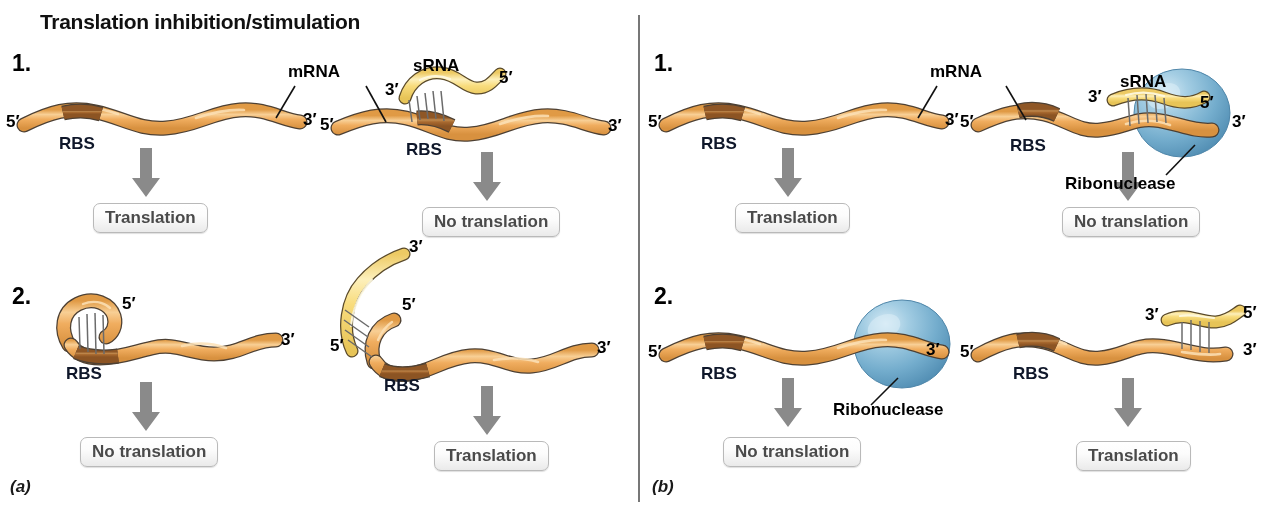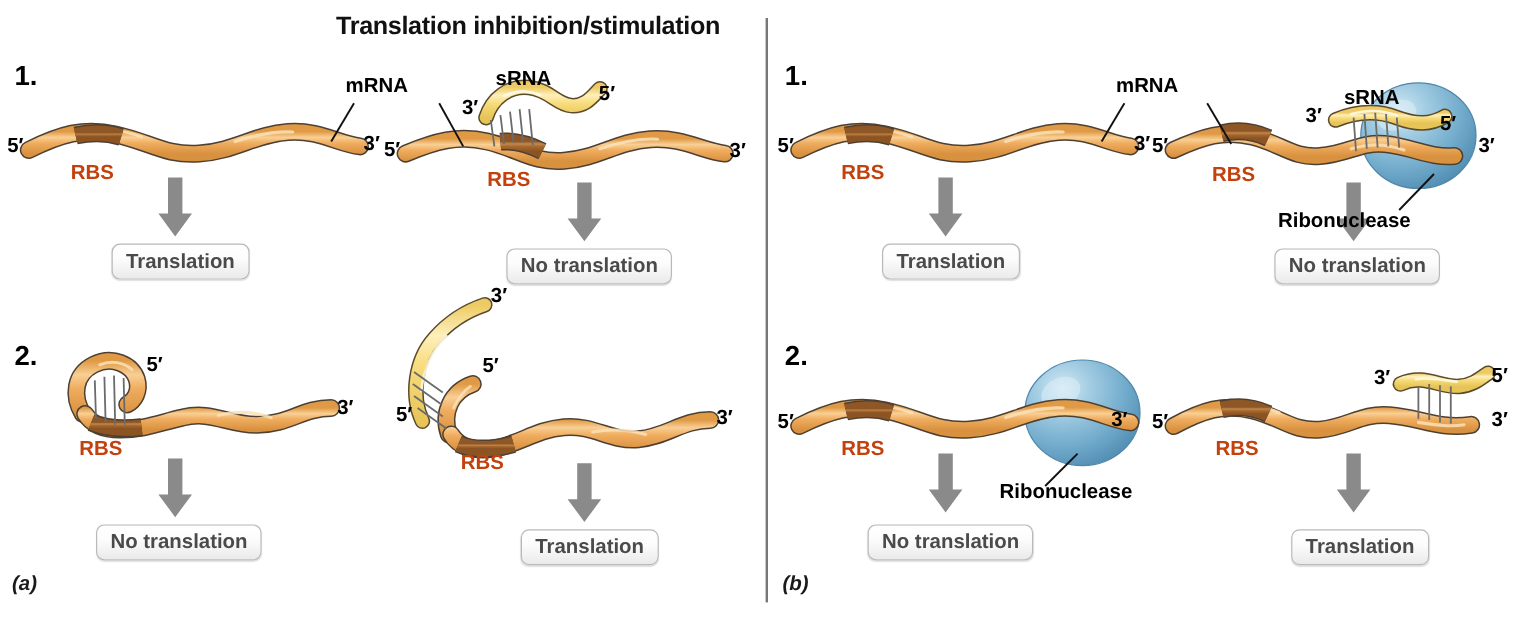--- a/index.html
+++ b/index.html
@@ -4,36 +4,36 @@
 <style>
   html,body{margin:0;padding:0;background:#ffffff;}
   body{
     width:1270px;height:520px;position:relative;overflow:hidden;
     font-family:"Liberation Sans","DejaVu Sans",sans-serif;
     -webkit-font-smoothing:antialiased;
   }
   #figure{position:absolute;left:0;top:0;width:1270px;height:520px;}
   .panel-title{
     position:absolute;font-weight:bold;font-size:21px;color:#111111;
-    letter-spacing:-0.3px;text-align:right;white-space:nowrap;
+    letter-spacing:-0.3px;text-align:left;white-space:nowrap;
   }
   .step-num{
     position:absolute;font-weight:bold;font-size:23px;color:#000000;
   }
   .sub-label{
     position:absolute;font-style:italic;font-weight:bold;font-size:17px;color:#1a1a1a;
   }
   .prime{
     position:absolute;font-weight:bold;font-size:17px;color:#000000;white-space:nowrap;
   }
   .mol-label{
     position:absolute;font-weight:bold;font-size:17px;color:#000000;white-space:nowrap;
   }
   .rbs-label{
-    position:absolute;font-weight:bold;font-size:17px;color:#c2410c;white-space:nowrap;
+    position:absolute;font-weight:bold;font-size:17px;color:#0f172a;white-space:nowrap;
   }
   .outcome{
     position:absolute;display:flex;align-items:center;justify-content:center;
     height:30px;border:1px solid #b9b9b9;border-radius:7px;
     background:linear-gradient(180deg,#ffffff 0%,#fcfcfc 42%,#eaeaea 100%);
     box-shadow:0 1px 1px rgba(0,0,0,0.13), inset 0 1px 0 #ffffff;
     font-weight:bold;font-size:17px;color:#4a4a4a;white-space:nowrap;
     padding:0 11px;box-sizing:border-box;
   }
   .divider{

